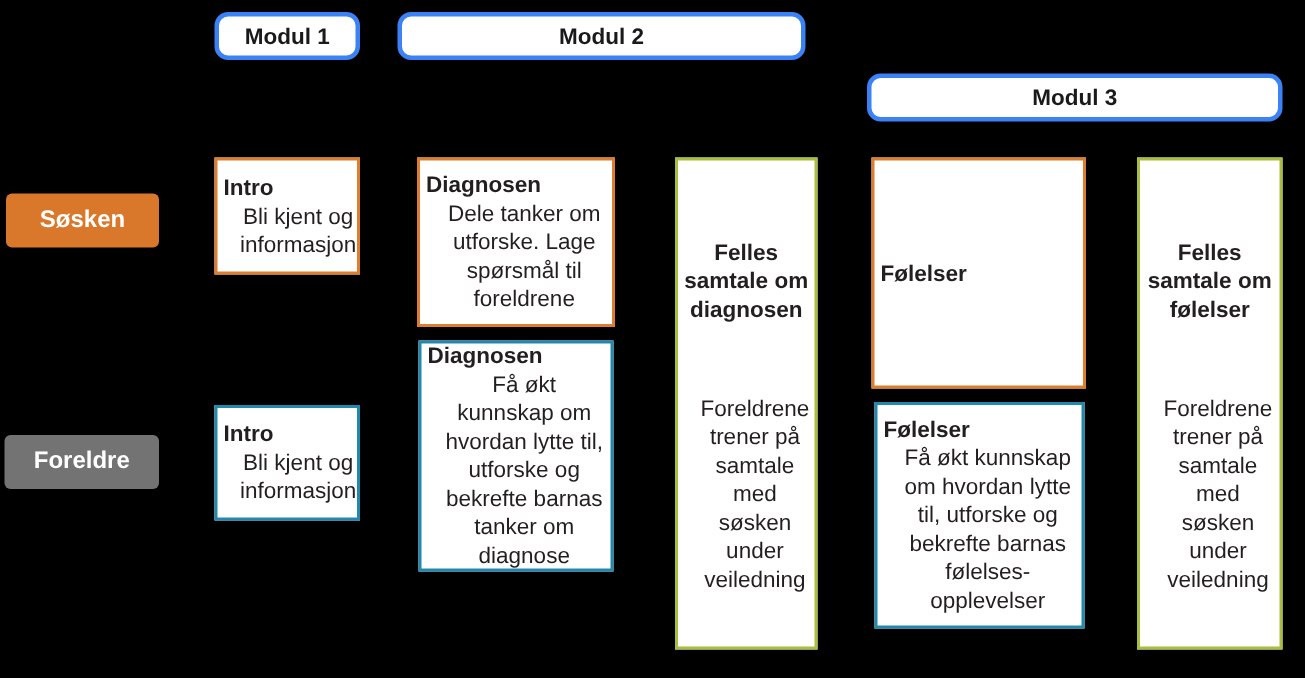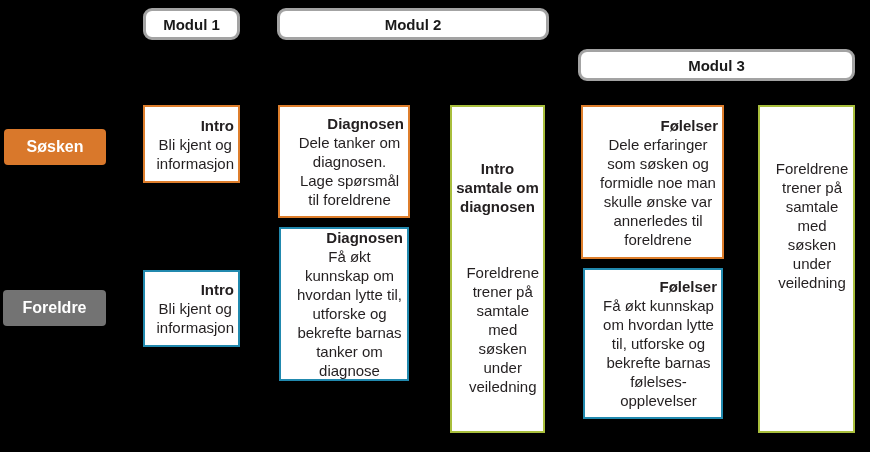--- a/index.html
+++ b/index.html
@@ -15,32 +15,32 @@
     font-family: "Liberation Sans", "DejaVu Sans", sans-serif;
     color: #231F20;
     overflow: hidden;
   }
   
   .module-header {
     position: absolute;
     top: 8px;
     height: 32px;
     background: #FFFFFF;
-    border: 3px solid #a3a3a3;
+    border: 3px solid #3b82f6;
     border-radius: 9px;
     display: flex;
     align-items: center;
     justify-content: center;
     font-weight: 700;
     font-size: 15px;
     color: #1A1A1A;
     box-sizing: border-box;
   }
   #hdr-modul1 { left: 143px; width: 97px; }
-  #hdr-modul2 { left: 277px; width: 272px; }
+  #hdr-modul2 { left: 265px; width: 272px; }
   #hdr-modul3 { left: 578px; width: 277px; margin-top: 41px; }
 
   
   .row-label {
     position: absolute;
     display: flex;
     align-items: center;
     justify-content: center;
     color: #FFFFFF;
     font-weight: 700;
@@ -51,21 +51,21 @@
   #lbl-sosken   { left: 4px; top: 129px; width: 102px; height: 36px; background: #D9782B; }
   #lbl-foreldre { left: 3px; top: 290px; width: 103px; height: 36px; background: #737373; }
 
   
   .box {
     position: absolute;
     background: #FFFFFF;
     box-sizing: border-box;
     display: flex;
     flex-direction: column;
-    align-items: flex-end;
+    align-items: flex-start;
     justify-content: center;
     text-align: center;
     font-size: 15px;
     line-height: 19px;
     padding: 4px 4px;
   }
   .box .box-title { font-weight: 700; }
   .box .box-body  { font-weight: 400; margin-left: 11px; }
 
   .border-orange { border: 2px solid #DE7E2C; }
@@ -114,36 +114,36 @@
     <div class="box-title">Intro</div>
     <div class="box-body">Bli kjent og informasjon</div>
   </div>
   <div class="box border-teal" id="box-foreldre-intro">
     <div class="box-title">Intro</div>
     <div class="box-body">Bli kjent og informasjon</div>
   </div>
 
   <div class="box border-orange" id="box-sosken-diagnosen">
     <div class="box-title">Diagnosen</div>
-    <div class="box-body">Dele tanker om diagnosen. Lage spørsmål til foreldrene</div>
+    <div class="box-body">Dele tanker om utforske. Lage spørsmål til foreldrene</div>
   </div>
   <div class="box border-teal" id="box-foreldre-diagnosen">
     <div class="box-title">Diagnosen</div>
     <div class="box-body">Få økt kunnskap om hvordan lytte til, utforske og bekrefte barnas tanker om diagnose</div>
   </div>
   <div class="box box-tall border-green" id="box-felles-diagnosen">
-    <div class="box-title">Intro samtale om diagnosen</div>
+    <div class="box-title">Felles samtale om diagnosen</div>
     <div class="box-body">Foreldrene trener på samtale med søsken under veiledning</div>
   </div>
 
   <div class="box border-orange" id="box-sosken-folelser">
     <div class="box-title">Følelser</div>
-    <div class="box-body">Dele erfaringer som søsken og formidle noe man skulle ønske var annerledes til foreldrene</div>
   </div>
   <div class="box border-teal" id="box-foreldre-folelser">
     <div class="box-title">Følelser</div>
     <div class="box-body">Få økt kunnskap om hvordan lytte til, utforske og bekrefte barnas følelses-opplevelser</div>
   </div>
   <div class="box box-tall border-green" id="box-felles-folelser">
+    <div class="box-title">Felles samtale om følelser</div>
     <div class="box-body">Foreldrene trener på samtale med søsken under veiledning</div>
   </div>
 
 </div>
 
 </body></html>

